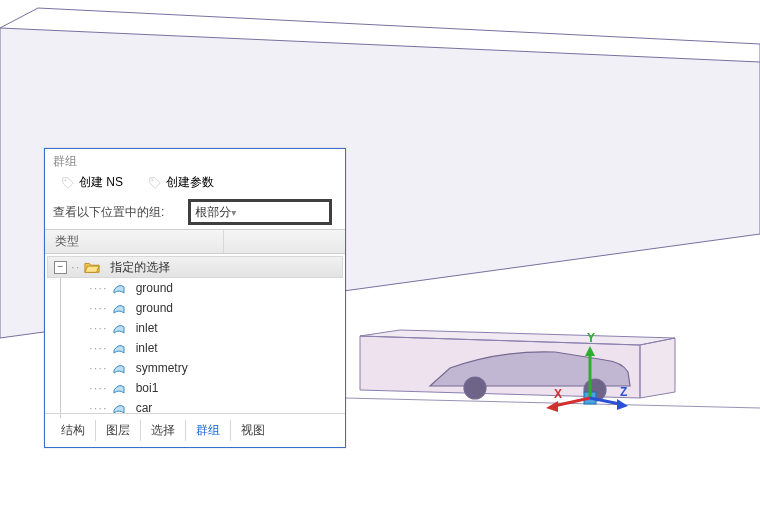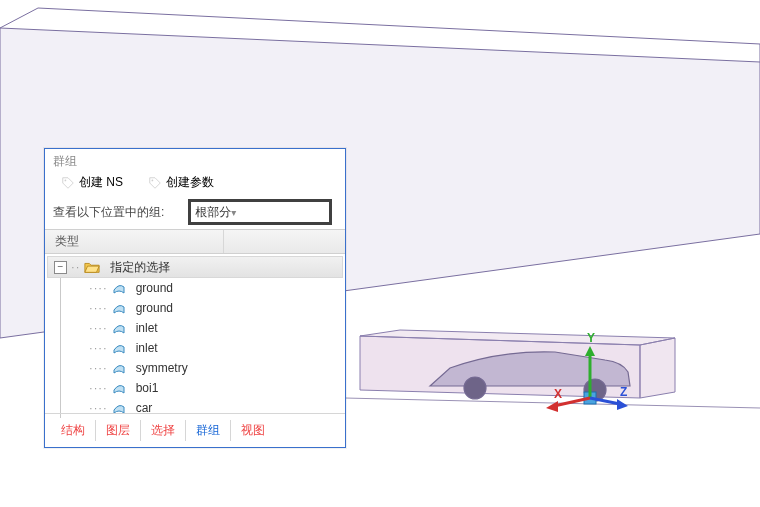--- a/index.html
+++ b/index.html
@@ -21,21 +21,21 @@
   .trow{display:flex;align-items:center;height:20px;padding-left:6px;gap:2px}
   .trow.parent{background:linear-gradient(#f1f1f1,#e3e3e3);border:1px solid #d8d8d8;margin:0 2px}
   .twist{width:11px;height:11px;border:1px solid #8a8a8a;display:flex;align-items:center;justify-content:center;font-size:10px;line-height:1;color:#555;background:#fff}
   .dots{color:#9a9a9a;font-size:11px;letter-spacing:1px;margin:0 2px}
   .ficon{width:16px;height:14px}
   .sicon{width:14px;height:14px}
   .tlabel{margin-left:8px}
   .indent{width:34px;display:flex;align-items:center}
   .indent .vline{width:1px;height:20px;background:#c9c9c9;margin-left:9px}
   .bottom-tabs{position:absolute;bottom:0;left:0;right:0;border-top:1px solid #d6d6d6;display:flex;padding:6px 6px}
-  .btab{padding:2px 10px;color:#ef4444;border-right:1px solid #d6d6d6}
+  .btab{padding:2px 10px;color:#404040;border-right:1px solid #d6d6d6}
   .btab:last-child{border-right:none}
   .btab.active{color:#1766d6}
 </style>
 </head>
 <body>
 
 <div class="viewport">
   <svg width="760" height="507">
 
     <g stroke="#7a6fa0" stroke-width="1" fill="rgba(196,188,218,0.22)">

